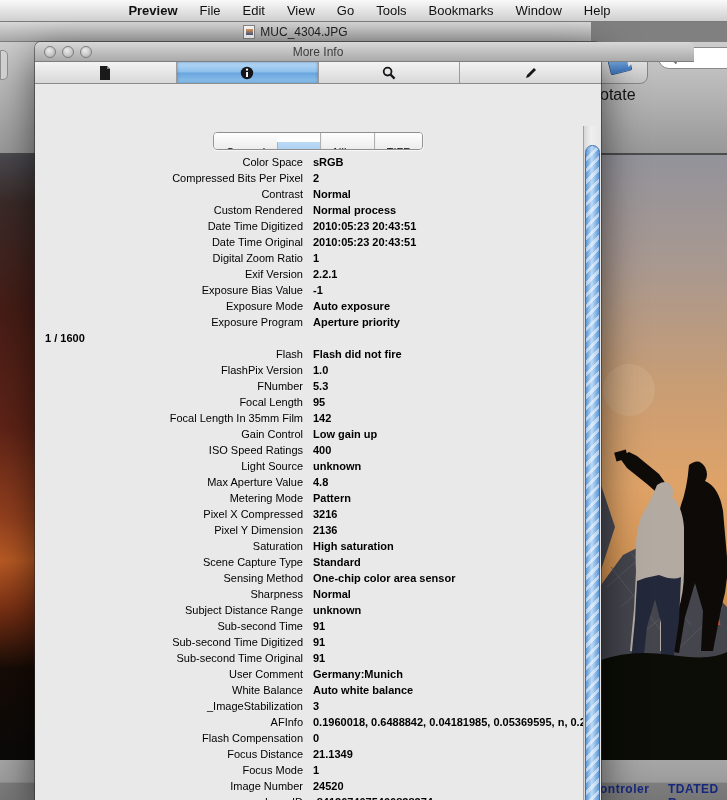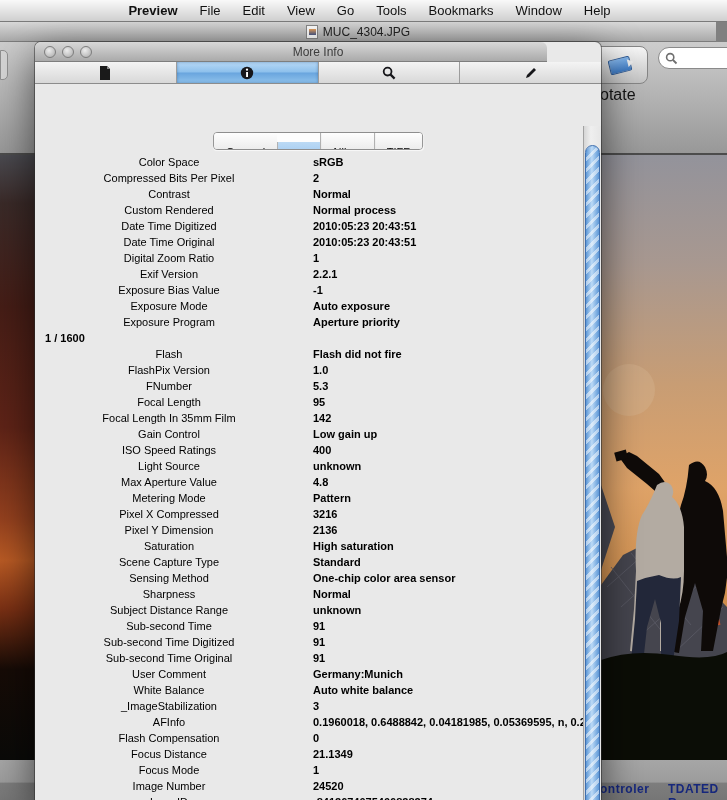--- a/index.html
+++ b/index.html
@@ -9,21 +9,21 @@
 
   
   #menubar { left:0; top:0; width:727px; height:22px; z-index:30;
     background:linear-gradient(#f9f9f9,#cfcfcf); border-bottom:1px solid #7a7a7a;
     display:flex; align-items:center; gap:0; padding-left:12px;flex-direction:column; }
   .apple { width:15px; height:15px; margin:0 14px 0 2px; }
   .menu-item { font-size:13px; color:#111; padding:0 11px; line-height:22px; }
   .menu-item.bold { font-weight:bold; }
 
   
-  #bg-titlebar { left:0; top:22px; width:716px; height:20px; z-index:2;
+  #bg-titlebar { left:0; top:22px; width:591px; height:20px; z-index:2;
     background:linear-gradient(#d9d9d9,#a9a9a9); border-bottom:1px solid #7c7c7c;
     display:flex; align-items:center; justify-content:center; gap:5px; }
   #bg-titlebar .doc-ic { width:12px; height:14px; background:#fdfdfd; border:1px solid #888;
     position:relative; }
   #bg-titlebar .doc-ic::after { content:""; position:absolute; left:2px; top:3px; width:7px; height:6px;
     background:linear-gradient(#e8a05a,#4a5a8a); }
   #bg-title { font-size:12px; color:#222; }
   #bg-toolbar { left:0; top:42px; width:727px; height:111px; z-index:1;
     background:linear-gradient(#cdcdcd,#989898); }
   #bg-toolbar-border { left:0; top:153px; width:727px; height:2px; background:#4c4c4c; z-index:1; }
@@ -46,21 +46,21 @@
     border-radius:0 5px 5px 0; border:1px solid #909090; z-index:2; }
   #photo { left:601px; top:155px; width:126px; height:605px; z-index:1; }
   #desk-band { left:0; top:760px; width:727px; height:40px; z-index:1;
     background:linear-gradient(#a6a6a6 0%, #9c9c9c 55%, #7d7d7d 58%, #767676 100%); }
   .desk-text { top:782px; font-size:12px; font-weight:bold; color:#16277c; z-index:1; letter-spacing:.5px; }
 
   
   #panel { left:35px; top:42px; width:566px; height:758px; z-index:10;
     background:#e9e9e9; border-radius:6px 6px 0 0;
     box-shadow:0 12px 40px rgba(0,0,0,.6), 0 0 0 1px rgba(60,60,60,.55); }
-  #panel-titlebar { left:0; top:0; width:512px; height:20px;
+  #panel-titlebar { left:0; top:0; width:659px; height:20px;
     background:linear-gradient(#d8d8d8,#aaaaaa); border-radius:6px 6px 0 0;
     border-bottom:1px solid #7e7e7e; }
   .traffic { top:4px; width:12px; height:12px; border-radius:50%;
     background:radial-gradient(circle at 40% 35%, #ececec, #a8a8a8); border:1px solid #7d7d7d; }
   #tl-close { left:9px; } #tl-min { left:27px; } #tl-zoom { left:45px; }
   #panel-title { left:0; top:3px; width:566px; text-align:center; font-size:12px; color:#3c3c3c; }
 
   #panel-toolbar { left:0; top:20px; width:566px; height:22px; display:flex;
     background:linear-gradient(#f4f4f4,#d8d8d8); border-bottom:1px solid #8c8c8c; }
   .seg { flex:1; display:flex; align-items:center; justify-content:center;
@@ -74,21 +74,21 @@
   #tab-bar { left:50%; transform:translateX(-50%); top:48px; height:18px; display:flex;
     border:1px solid #8e8e8e; border-radius:4px; overflow:hidden;
     background:#fdfdfd; box-shadow:0 1px 1px rgba(255,255,255,.7); }
   .tab { font-size:11px; color:#000; line-height:16px; padding:11px 12px;
     border-left:1px solid #aaa; background:linear-gradient(#fefefe,#e6e6e6); }
   .tab:first-child { border-left:none; }
   .tab.active { background:linear-gradient(#bcdaf5,#8fbfec);margin-top:9px; }
 
   #exif-table { left:0; top:70px; width:548px; height:688px; overflow:hidden; }
   .row { display:flex; height:16px; align-items:center; }
-  .rlabel { width:268px; text-align:center; font-size:11px; color:#000;
+  .rlabel { width:268px; text-align:right; font-size:11px; color:#000;
     white-space:nowrap; flex:none; }
   .rvalue { margin-left:10px; font-size:11px; font-weight:bold; color:#000;
     white-space:nowrap; overflow:hidden; flex:1; }
 
   
   #scroll-track { left:548px; top:42px; width:18px; height:716px;
     background:linear-gradient(90deg,#d6d6d6,#efefef 40%,#e6e6e6); border-left:1px solid #a2a2a2; }
   #scroll-thumb { left:1px; top:19px; width:15px; height:679px; border-radius:8px;
     border:1px solid #3f6fae;
     background:

